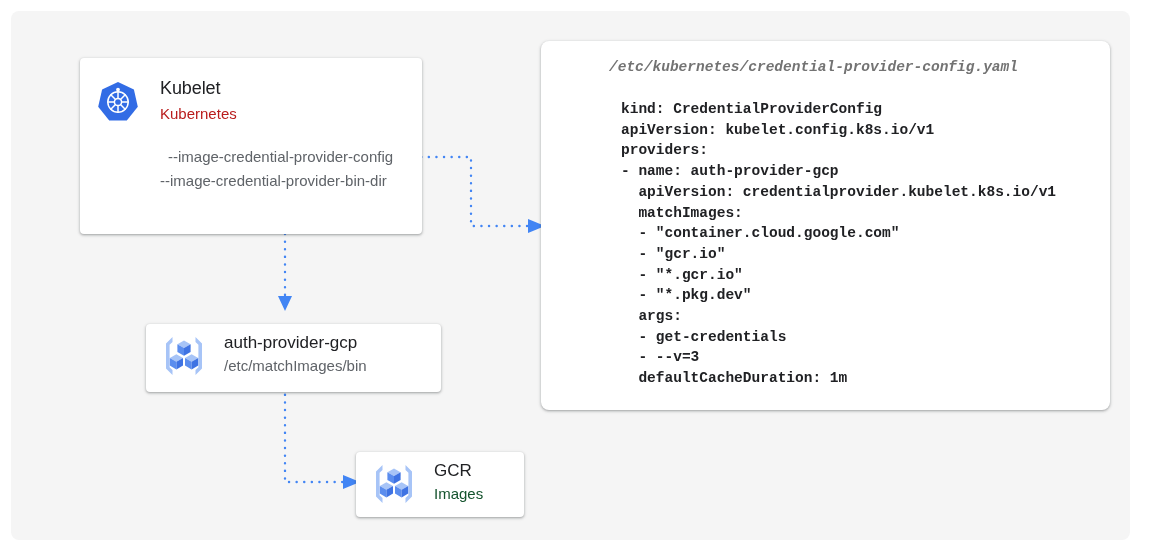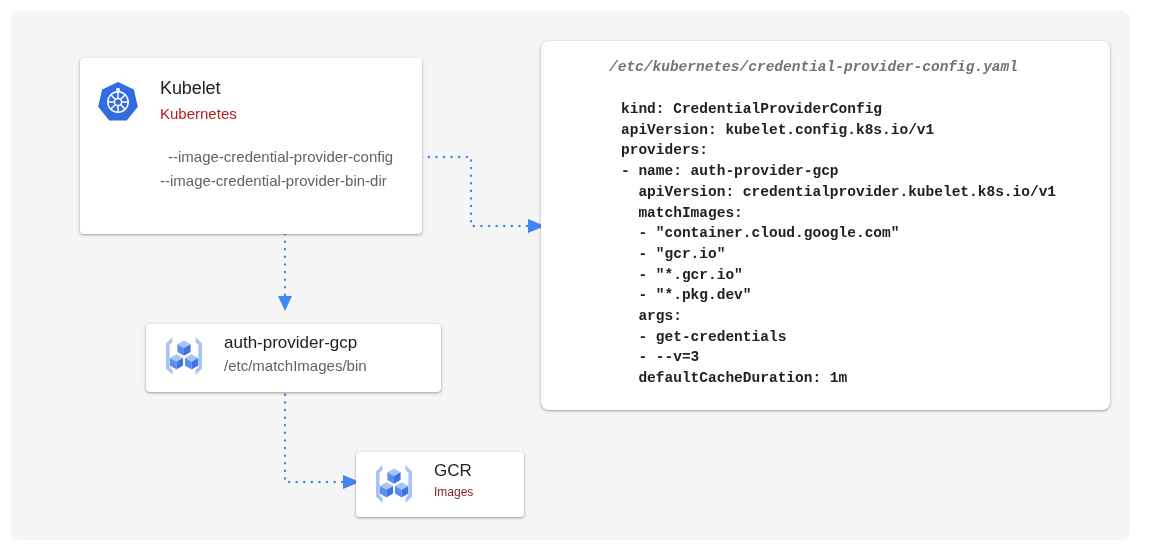--- a/index.html
+++ b/index.html
@@ -128,22 +128,22 @@
     position: absolute;
     left: 78px;
     top: 9px;
     font-size: 17px;
     color: #202124;
   }
   #gcr-card .subtitle {
     position: absolute;
     left: 78px;
     top: 33px;
-    font-size: 12px;
-    color: #7f1d1d;
+    font-size: 15px;
+    color: #14532d;
   }
 
   
   #yaml-card {
     left: 541px;
     top: 41px;
     width: 569px;
     height: 369px;
     border-radius: 8px;
   }

